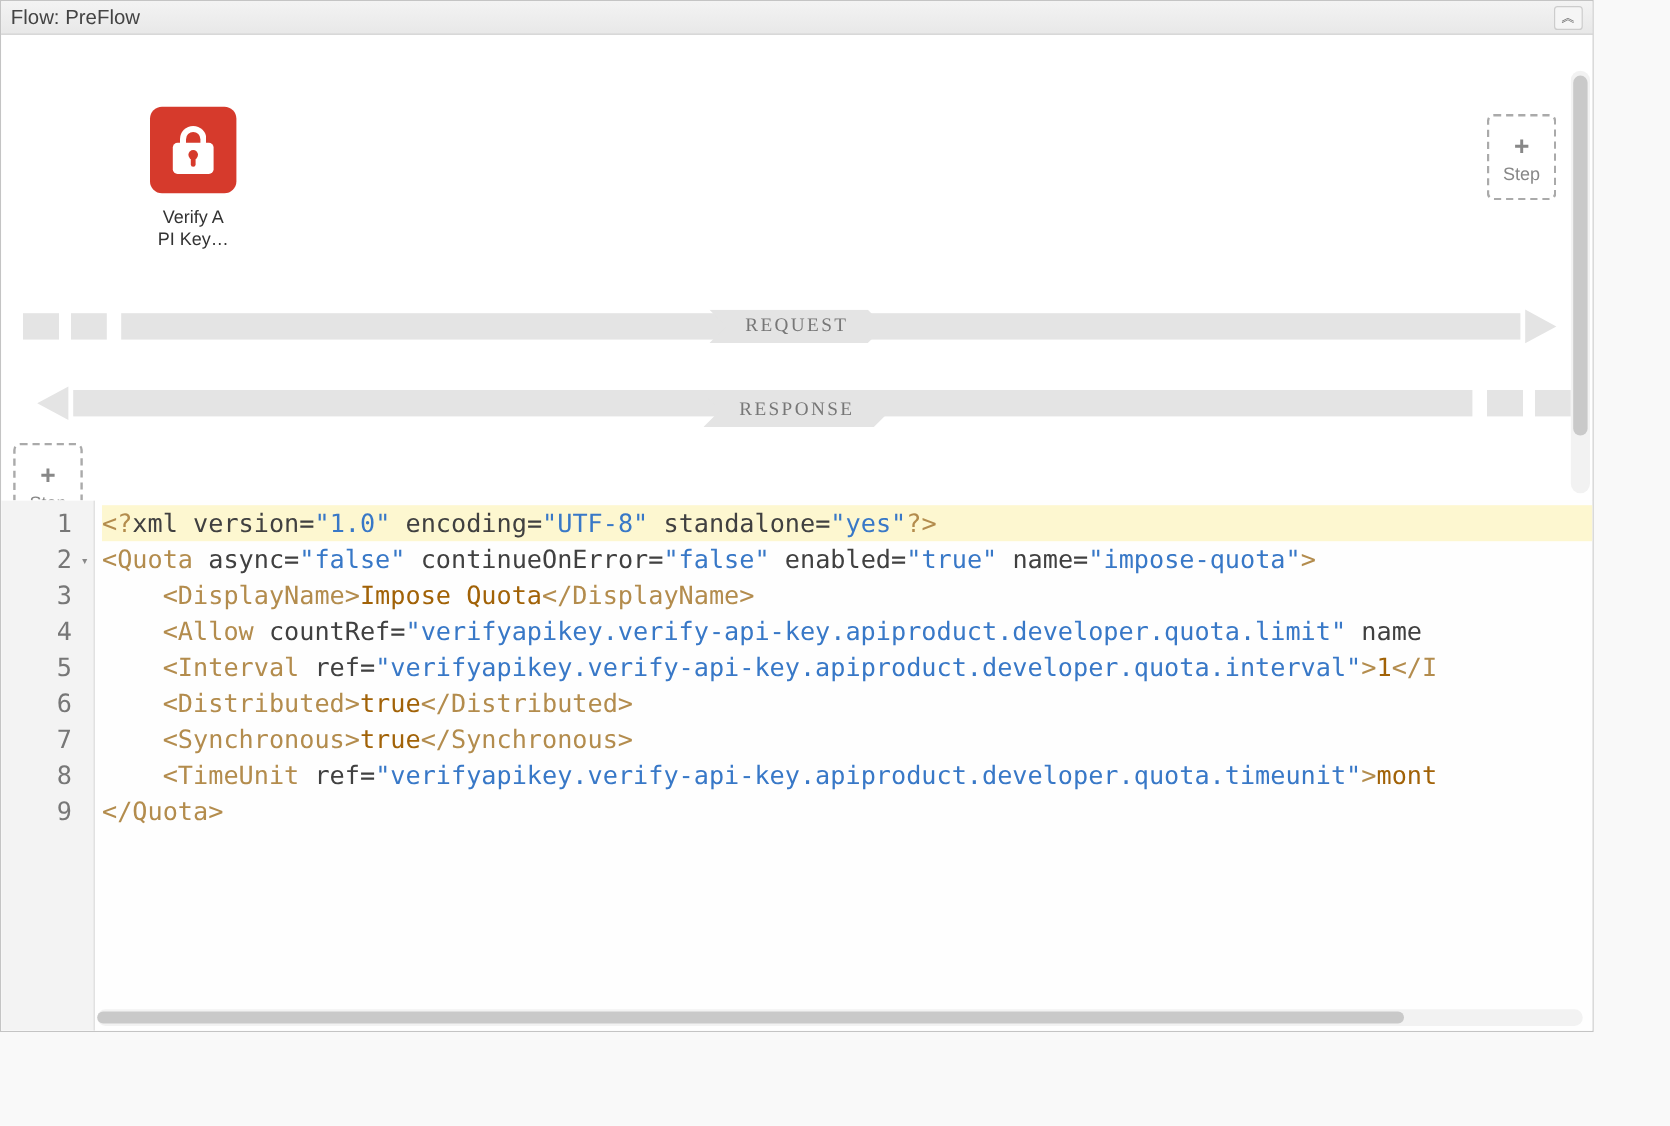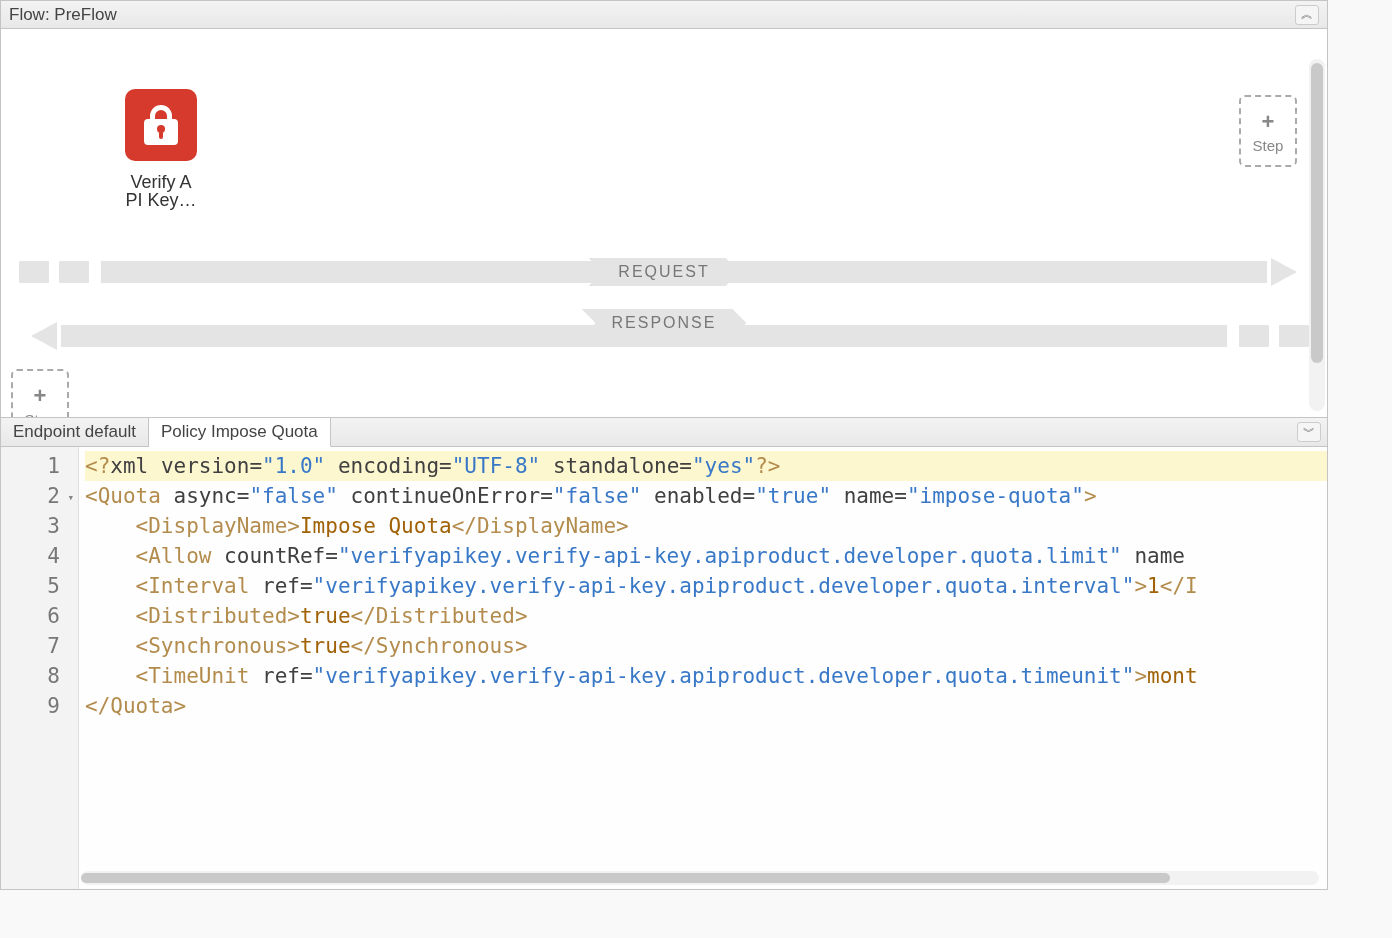--- a/index.html
+++ b/index.html
@@ -12,21 +12,21 @@
   .hdr{height:28px;background:linear-gradient(#f3f3f3,#e8e8e8);
     border-bottom:1px solid #c4c4c4;display:flex;align-items:center;
     padding:0 8px;font-size:17px;color:#444;justify-content:space-between;}
   .chevbox{width:24px;height:20px;border:1px solid #ccc;border-radius:3px;
     background:#f5f5f5;display:flex;align-items:center;justify-content:center;}
   .chev{font-size:12px;color:#777;}
   
   .canvas{height:388px;background:#fff;position:relative;overflow:hidden;}
   .steps{position:absolute;top:60px;left:120px;display:flex;gap:28px;}
   .step{display:flex;flex-direction:column;align-items:center;width:80px;
-    font-size:18px;color:#333;text-align:center;line-height:18px;justify-content:flex-end;}
+    font-size:15px;color:#333;text-align:center;line-height:18px;justify-content:flex-end;}
   .icn{width:72px;height:72px;border-radius:10px;margin-bottom:12px;
     display:flex;align-items:center;justify-content:center;}
   .icn.red{background:#d63a2c;}
   .icn.teal{background:#1fb6bf;}
   .icn.sel{border:6px solid #e86ae2;border-radius:10px;}
   .icn.grey{background:#4f4f4f;width:72px;height:72px;}
   .lock{width:34px;height:40px;position:relative;}
   .lock .body{position:absolute;bottom:0;width:34px;height:26px;
     background:#fff;border-radius:4px;}
   .lock .body::after{content:"";position:absolute;left:13px;top:6px;
@@ -57,21 +57,21 @@
     justify-content:center;color:#888;font-size:15px;cursor:pointer;
     background:#fff;}
   .addstep.top{top:66px;right:30px;}
   .addstep.bot{bottom:-24px;left:10px;}
   .addstep .plus{font-size:22px;font-weight:bold;margin-bottom:2px;}
   .flowline{position:absolute;height:22px;background:#e4e4e4;
     display:flex;align-items:center;}
   .flowlabel{position:absolute;left:50%;transform:translateX(-50%);
     background:#e4e4e4;padding:0 30px;height:28px;display:flex;
     align-items:center;font-size:16px;letter-spacing:2px;color:#777;
-    clip-path:polygon(0 0,calc(100% - 14px) 0,100% 50%,calc(100% - 14px) 100%,0 100%,14px 50%);}
+    clip-path:polygon(0 0,calc(100% - 14px) 0,100% 50%,calc(100% - 14px) 100%,0 100%,14px 50%);font-family:Liberation Serif, serif;}
   .req{top:232px;left:100px;right:60px;}
   .resp{top:296px;left:60px;right:100px;}
   .arrowR{position:absolute;width:0;height:0;border-top:14px solid transparent;
     border-bottom:14px solid transparent;border-left:26px solid #e4e4e4;}
   .arrowL{position:absolute;width:0;height:0;border-top:14px solid transparent;
     border-bottom:14px solid transparent;border-right:26px solid #e4e4e4;}
   .dash{position:absolute;width:70px;height:22px;
     background:repeating-linear-gradient(90deg,#e4e4e4 0 30px,transparent 30px 40px);}
   
   .vscroll{position:absolute;right:2px;top:30px;bottom:6px;width:16px;
@@ -141,36 +141,28 @@
       <span>Step</span>
     </div>
 
     <div class="dash" style="top:232px;left:18px;"></div>
     <div class="flowline req"></div>
     <div class="flowlabel" style="top:229px;">REQUEST</div>
     <div class="arrowR" style="top:229px;right:30px;"></div>
 
     <div class="arrowL" style="top:293px;left:30px;"></div>
     <div class="flowline resp"></div>
-    <div class="flowlabel" style="top:280px;">RESPONSE</div>
+    <div class="flowlabel" style="top:299px;">RESPONSE</div>
     <div class="dash" style="top:296px;right:18px;"></div>
 
     <div class="vscroll">
       <div class="vthumb"></div>
     </div>
   </div>
 
-  <div class="tabs">
-    <div class="tab">Endpoint default</div>
-    <div class="tab active">Policy Impose Quota</div>
-    <div class="spacer"></div>
-    <div class="chevbox" style="margin:4px 6px;">
-      <span class="chev">︾</span>
-    </div>
-  </div>
 
   <div class="editor">
     <div class="gutter">
       <div>1</div>
       <div>2</div>
       <div>3</div>
       <div>4</div>
       <div>5</div>
       <div>6</div>
       <div>7</div>

